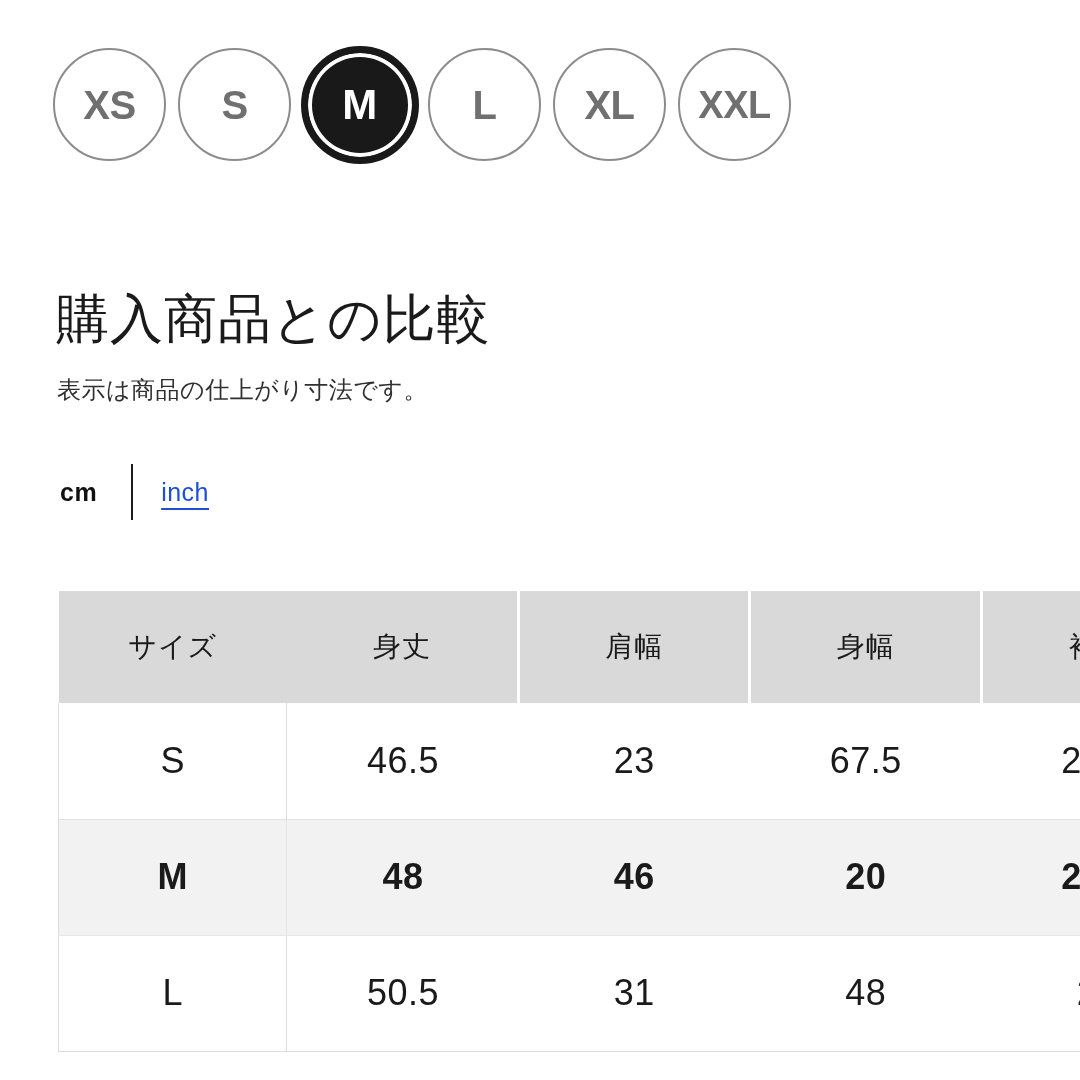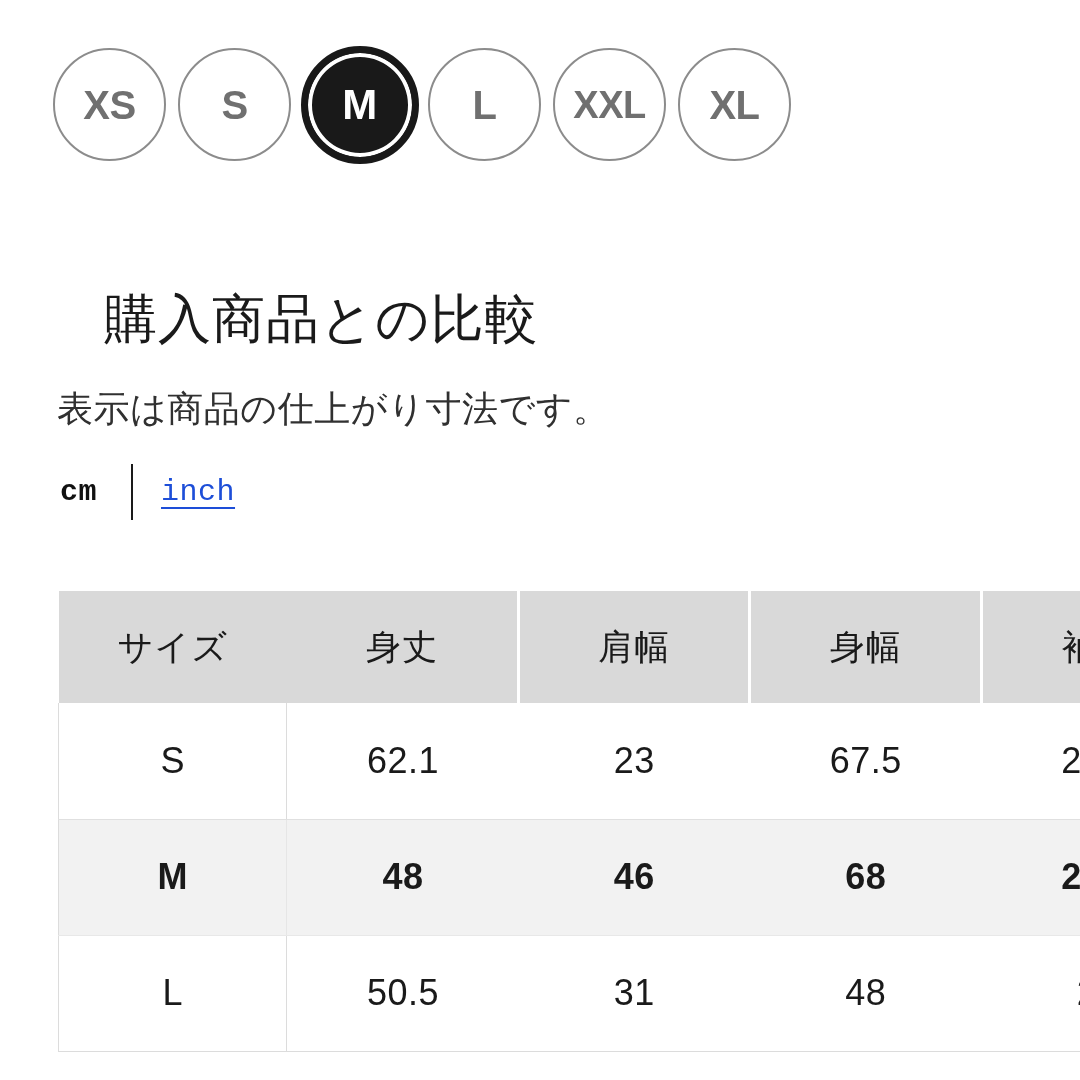--- a/index.html
+++ b/index.html
@@ -82,50 +82,49 @@
   .section-title {
     position: absolute;
     top: 243px;
     left: 56px;
     font-size: 53px;
     font-weight: 400;
     color: #1a1a1a;
     letter-spacing: 1px;
     line-height: 1.2;
     white-space: nowrap;
-    margin-left: 48px;
   }
   .section-sub {
     position: absolute;
     top: 350px;
     left: 57px;
-    font-size: 36px;
+    font-size: 24px;
     font-weight: 400;
     color: #303030;
     letter-spacing: 0.5px;
     line-height: 1.3;
     white-space: nowrap;
   }
 
   
   .unit-toggle {
     position: absolute;
     top: 462px;
     left: 60px;
     display: flex;
     align-items: center;
     height: 60px;
   }
   .unit-item {
-    font-size: 30px;
+    font-size: 25px;
     line-height: 1;
     background: none;
     border: none;
     padding: 0;
-    font-family: Liberation Mono, monospace;
+    font-family: Liberation Sans, sans-serif;
   }
   .unit-item.active {
     font-weight: 700;
     color: #111111;
     letter-spacing: 0.5px;
   }
   .unit-sep {
     width: 2px;
     height: 56px;
     background: #1a1a1a;
@@ -158,21 +157,21 @@
   table.size-table th,
   table.size-table td {
     text-align: center;
     vertical-align: middle;
     box-sizing: border-box;
     font-weight: 400;
   }
   table.size-table thead th {
     background: #d9d9d9;
     height: 112px;
-    font-size: 35px;
+    font-size: 28px;
     color: #1a1a1a;
     border-right: 3px solid #ffffff;
     border-bottom: none;
     letter-spacing: 1px;
   }
   table.size-table thead th:first-child {
     border-right: none;
   }
   table.size-table thead th:last-child {
     border-right: none;
@@ -230,29 +229,29 @@
         <span class="label">M</span>
       </span>
     </button>
 
     <button class="size-chip">
       <span class="ring">
         <span class="label">L</span>
       </span>
     </button>
 
+    <button class="size-chip">
+      <span class="ring">
+        <span class="label">XL</span>
+      </span>
+    </button>
+
     <button class="size-chip small-label">
       <span class="ring">
         <span class="label">XXL</span>
-      </span>
-    </button>
-
-    <button class="size-chip">
-      <span class="ring">
-        <span class="label">XL</span>
       </span>
     </button>
 
 
   </div>
 
   <h2 class="section-title">購入商品との比較</h2>
 
   <p class="section-sub">表示は商品の仕上がり寸法です。</p>
 
@@ -276,30 +275,30 @@
           <th>サイズ</th>
           <th>身丈</th>
           <th>肩幅</th>
           <th>身幅</th>
           <th>袖丈</th>
         </tr>
       </thead>
       <tbody>
         <tr>
           <td>S</td>
-          <td>62.1</td>
+          <td>46.5</td>
           <td>23</td>
           <td>67.5</td>
           <td>21.5</td>
         </tr>
         <tr class="highlight">
           <td>M</td>
           <td>48</td>
           <td>46</td>
-          <td>68</td>
+          <td>20</td>
           <td>21.5</td>
         </tr>
         <tr>
           <td>L</td>
           <td>50.5</td>
           <td>31</td>
           <td>48</td>
           <td>22</td>
         </tr>
       </tbody>

